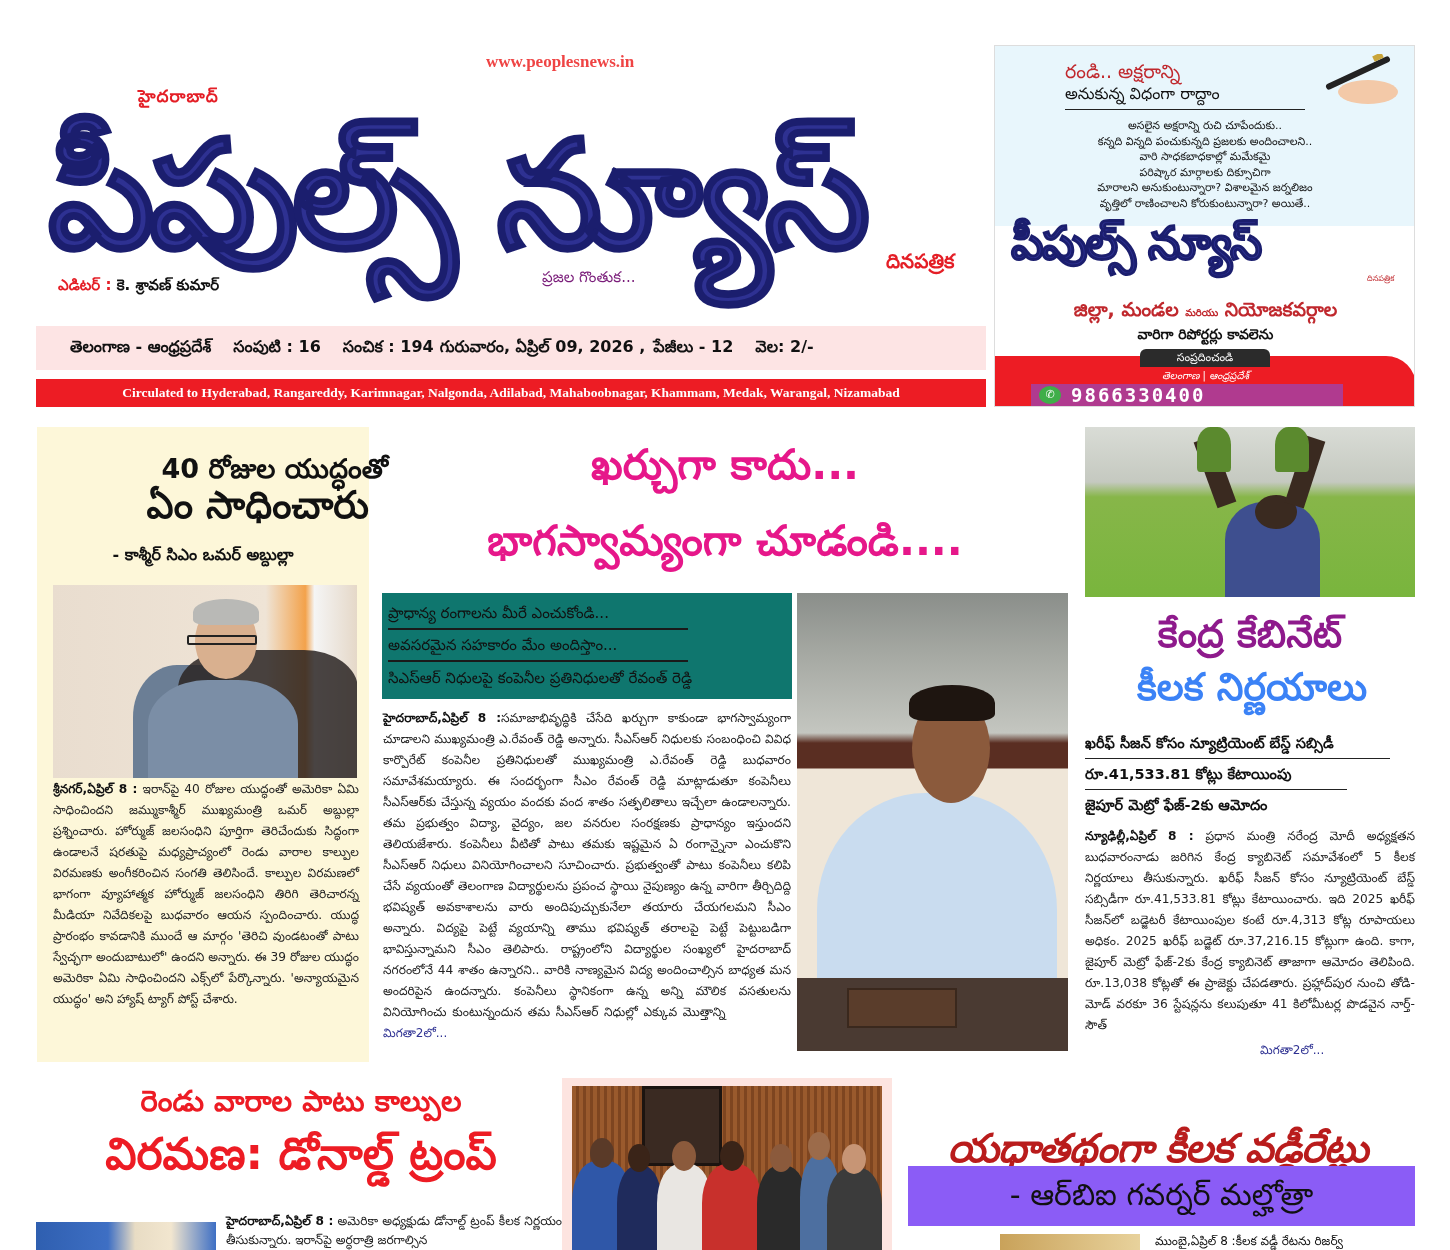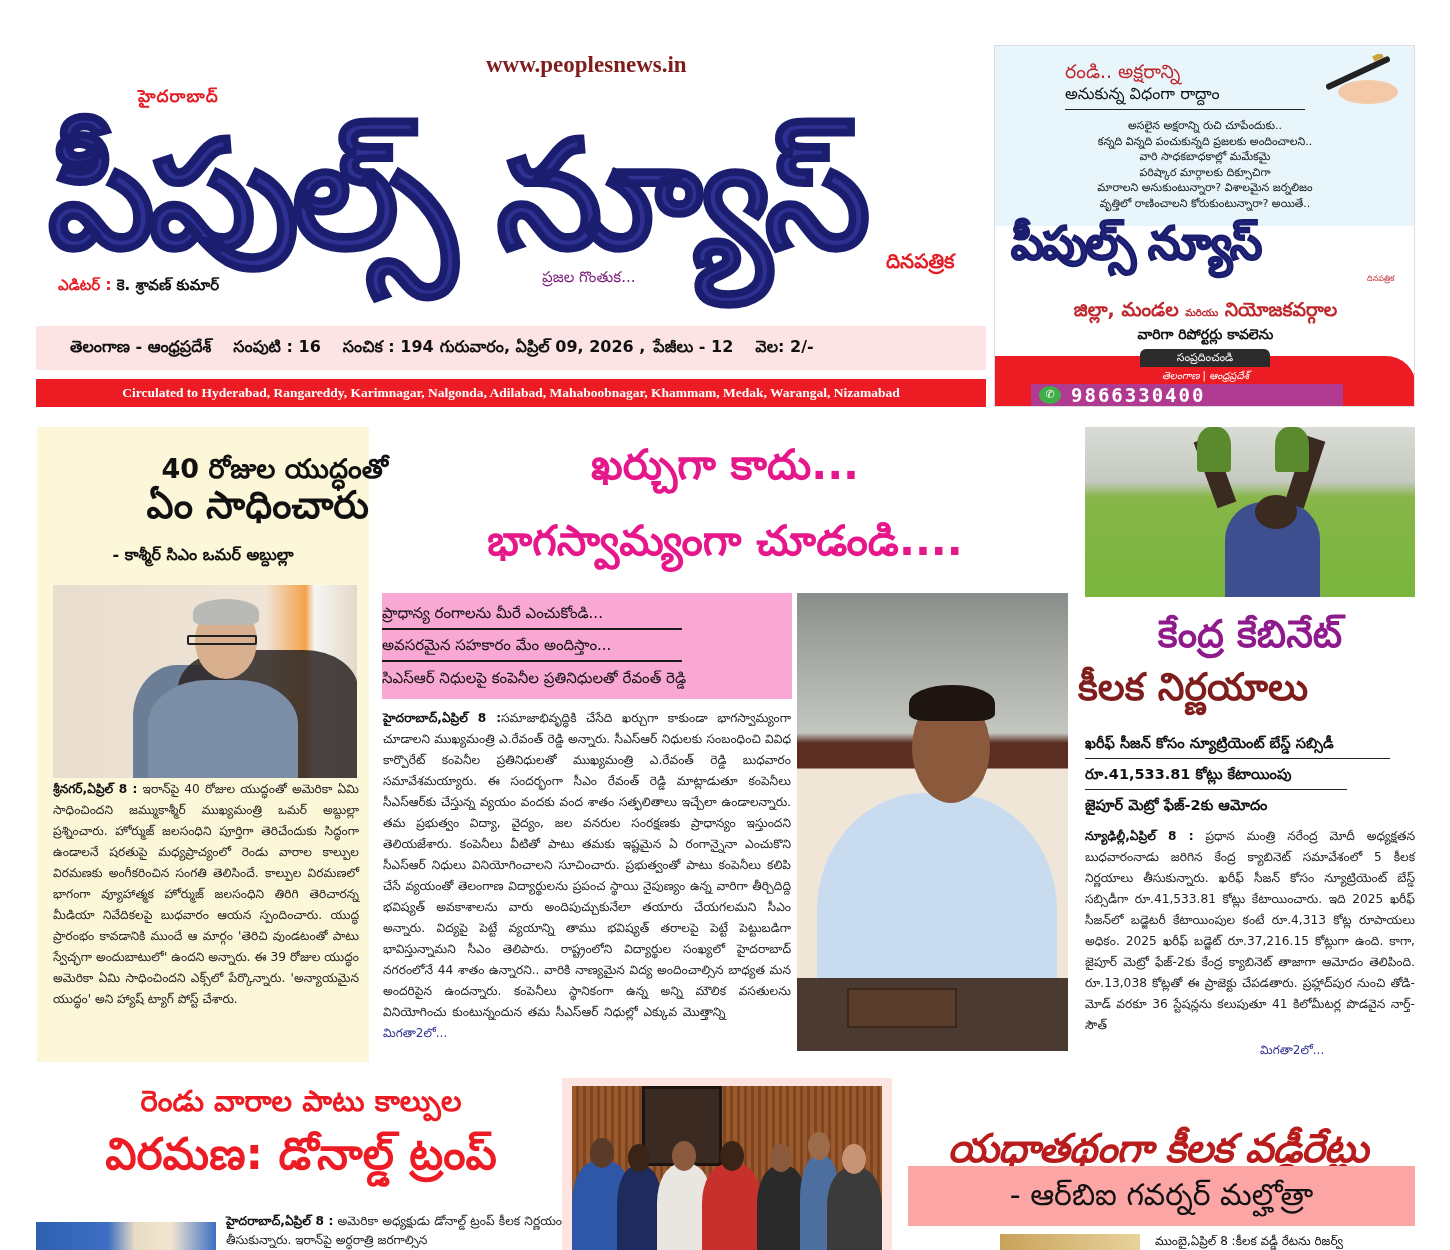--- a/index.html
+++ b/index.html
@@ -2,21 +2,21 @@
 <html><head>
 <meta charset="utf-8">
 <style>
   * { box-sizing: border-box; margin: 0; padding: 0; }
   html, body { width: 1450px; height: 1250px; overflow: hidden; background: #ffffff; }
   body { font-family: "DejaVu Sans", sans-serif; color: #111; position: relative; }
 
   .abs { position: absolute; }
 
   
-  .site-url { left: 486px; top: 52px; width: 250px; font-family: "Liberation Serif", serif; font-weight: bold; font-size: 23px; color: #7f1d1d; }
+  .site-url { left: 486px; top: 52px; width: 250px; font-family: "Liberation Serif", serif; font-weight: bold; font-size: 17px; color: #ef4444; }
   .city-label { left: 138px; top: 86px; font-size: 17px; color: #e41e26; font-weight: bold; letter-spacing: 1px; }
   .logo { left: 48px; top: 95px; width: 930px; height: 210px; font-family: "DejaVu Sans", sans-serif; font-weight: bold; font-size: 150px; line-height: 200px; color: #2e3192; letter-spacing: -6px; white-space: nowrap;
           text-shadow: -3px -3px 0 #fff, 3px 3px 0 #fff; -webkit-text-stroke: 3px #1b1e6e; }
   .editor { left: 58px; top: 276px; font-size: 15px; font-weight: bold; }
   .editor .lbl { color: #e41e26; margin-top: 48px; }
   .editor .nm { color: #111; }
   .tagline { left: 542px; top: 268px; font-size: 15px; color: #7a1d7a; }
   .daily { left: 886px; top: 249px; font-size: 20px; color: #e41e26; font-weight: bold; }
 
   .infobar { left: 36px; top: 326px; width: 950px; height: 44px; background: #fde4e4; display: flex; align-items: center; padding-left: 34px; font-size: 16px; font-weight: bold; color: #111; gap: 22px; white-space: nowrap; }
@@ -47,50 +47,50 @@
   .left-story .by { position: absolute; left: 0; top: 118px; width: 332px; text-align: center; font-size: 16px; font-weight: bold; color: #111; }
   .left-story .photo { position: absolute; left: 16px; top: 158px; width: 304px; height: 193px; overflow: hidden;
      background: linear-gradient(90deg, #e9ddcf 0%, #efe4d6 70%, #f3a24b 83%, #f5f5f5 86%, #e5d8c8 100%); }
   .body-text { font-size: 12.2px; line-height: 21px; color: #222; text-align: justify; }
   .left-story .body-text { position: absolute; left: 16px; top: 352px; width: 306px; }
   .dateline { font-weight: bold; color: #111; }
 
   
   .center-head1 { left: 380px; top: 440px; width: 690px; text-align: center; font-size: 42px; font-weight: bold; color: #e6178a; }
   .center-head2 { left: 380px; top: 516px; width: 690px; text-align: center; font-size: 42px; font-weight: bold; color: #e6178a; white-space: nowrap; }
-  .green-box { left: 382px; top: 593px; width: 410px; height: 106px; background: #f9a8d4; padding: 5px 0; }
+  .green-box { left: 382px; top: 593px; width: 410px; height: 106px; background: #0f766e; padding: 5px 6px; }
   .green-box .line { font-size: 15px; color: #111; line-height: 24px; height: 32px; border-bottom: 2px solid #1a1a1a; width: 300px; white-space: nowrap; display: flex; align-items: center; }
   .green-box .line:last-child { border-bottom: none; width: auto; }
   .center-body { left: 383px; top: 708px; width: 408px; }
   .continued { color: #2e3192; font-size: 12px; }
   .center-photo { left: 797px; top: 593px; width: 271px; height: 458px; overflow: hidden;
      background: linear-gradient(#8a8e8a 0, #a5a8a2 60px, #c4c6c0 140px, #5a2e22 150px, #5a2e22 175px, #efe6d8 176px, #efe6d8 100%); }
 
   
   .right-photo { left: 1085px; top: 427px; width: 330px; height: 170px; overflow: hidden;
      background: linear-gradient(#d9dcd6 0, #c5c9c0 55px, #87b649 70px, #79b53d 100%); }
   .right-head1 { left: 1085px; top: 612px; width: 330px; text-align: center; font-size: 38px; font-weight: bold; color: #8e1a8c; }
-  .right-head2 { left: 1028px; top: 665px; width: 330px; text-align: center; font-size: 38px; font-weight: bold; color: #7f1d1d; white-space: nowrap; }
+  .right-head2 { left: 1087px; top: 665px; width: 330px; text-align: center; font-size: 38px; font-weight: bold; color: #3b82f6; white-space: nowrap; }
   .right-sub { left: 1085px; width: 330px; font-size: 14.5px; font-weight: bold; color: #111; white-space: nowrap; }
   .right-sub.r1 { top: 735px; border-bottom: 1.5px solid #222; padding-bottom: 3px; width: 305px; }
   .right-sub.r2 { top: 766px; border-bottom: 1.5px solid #222; padding-bottom: 3px; width: 262px; }
   .right-sub.r3 { top: 797px; }
   .right-body { left: 1085px; top: 826px; width: 330px; }
 
   
   .trump-head1 { left: 36px; top: 1084px; width: 530px; text-align: center; font-size: 29px; font-weight: bold; color: #ed1c24; }
   .trump-head2 { left: 36px; top: 1128px; width: 530px; text-align: center; font-size: 44px; font-weight: bold; color: #ed1c24; white-space: nowrap; }
   .trump-photo { left: 36px; top: 1222px; width: 180px; height: 40px; background: linear-gradient(90deg, #2f5fb0 0, #3e6fc4 40%, #e8dcc4 55%, #f2e6cf 75%, #3e6fc4 100%); }
   .trump-body { left: 226px; top: 1212px; width: 336px; font-size: 12.2px; line-height: 19px; }
 
   .group-photo { left: 562px; top: 1078px; width: 330px; height: 180px; background: #fde4e0; padding: 8px 10px; }
   .group-photo .inner { width: 310px; height: 172px; background: repeating-linear-gradient(90deg, #9a5a2d 0, #9a5a2d 4px, #7e4520 4px, #7e4520 7px); position: relative; overflow: hidden; }
 
   .rbi-head { left: 900px; top: 1085px; width: 515px; text-align: center; font-size: 40px; font-weight: bold; font-style: italic; color: #b91c1c; white-space: nowrap; letter-spacing: -1px; margin-top: 40px; }
-  .rbi-sub { left: 908px; top: 1166px; width: 507px; height: 60px; background: #fca5a5; text-align: center; font-size: 30px; line-height: 58px; color: #111; white-space: nowrap; }
+  .rbi-sub { left: 908px; top: 1166px; width: 507px; height: 60px; background: #8b5cf6; text-align: center; font-size: 30px; line-height: 58px; color: #111; white-space: nowrap; }
   .rbi-photo { left: 1000px; top: 1234px; width: 140px; height: 20px; background: linear-gradient(90deg, #c9a25a, #e8d29c); }
   .rbi-body { left: 1155px; top: 1232px; width: 262px; font-size: 12px; line-height: 18px; white-space: nowrap; overflow: hidden; }
 
   
   .person { position: absolute; border-radius: 40% 40% 10% 10%; }
   .head { position: absolute; border-radius: 50%; }
 </style>
 </head>
 <body>
 

